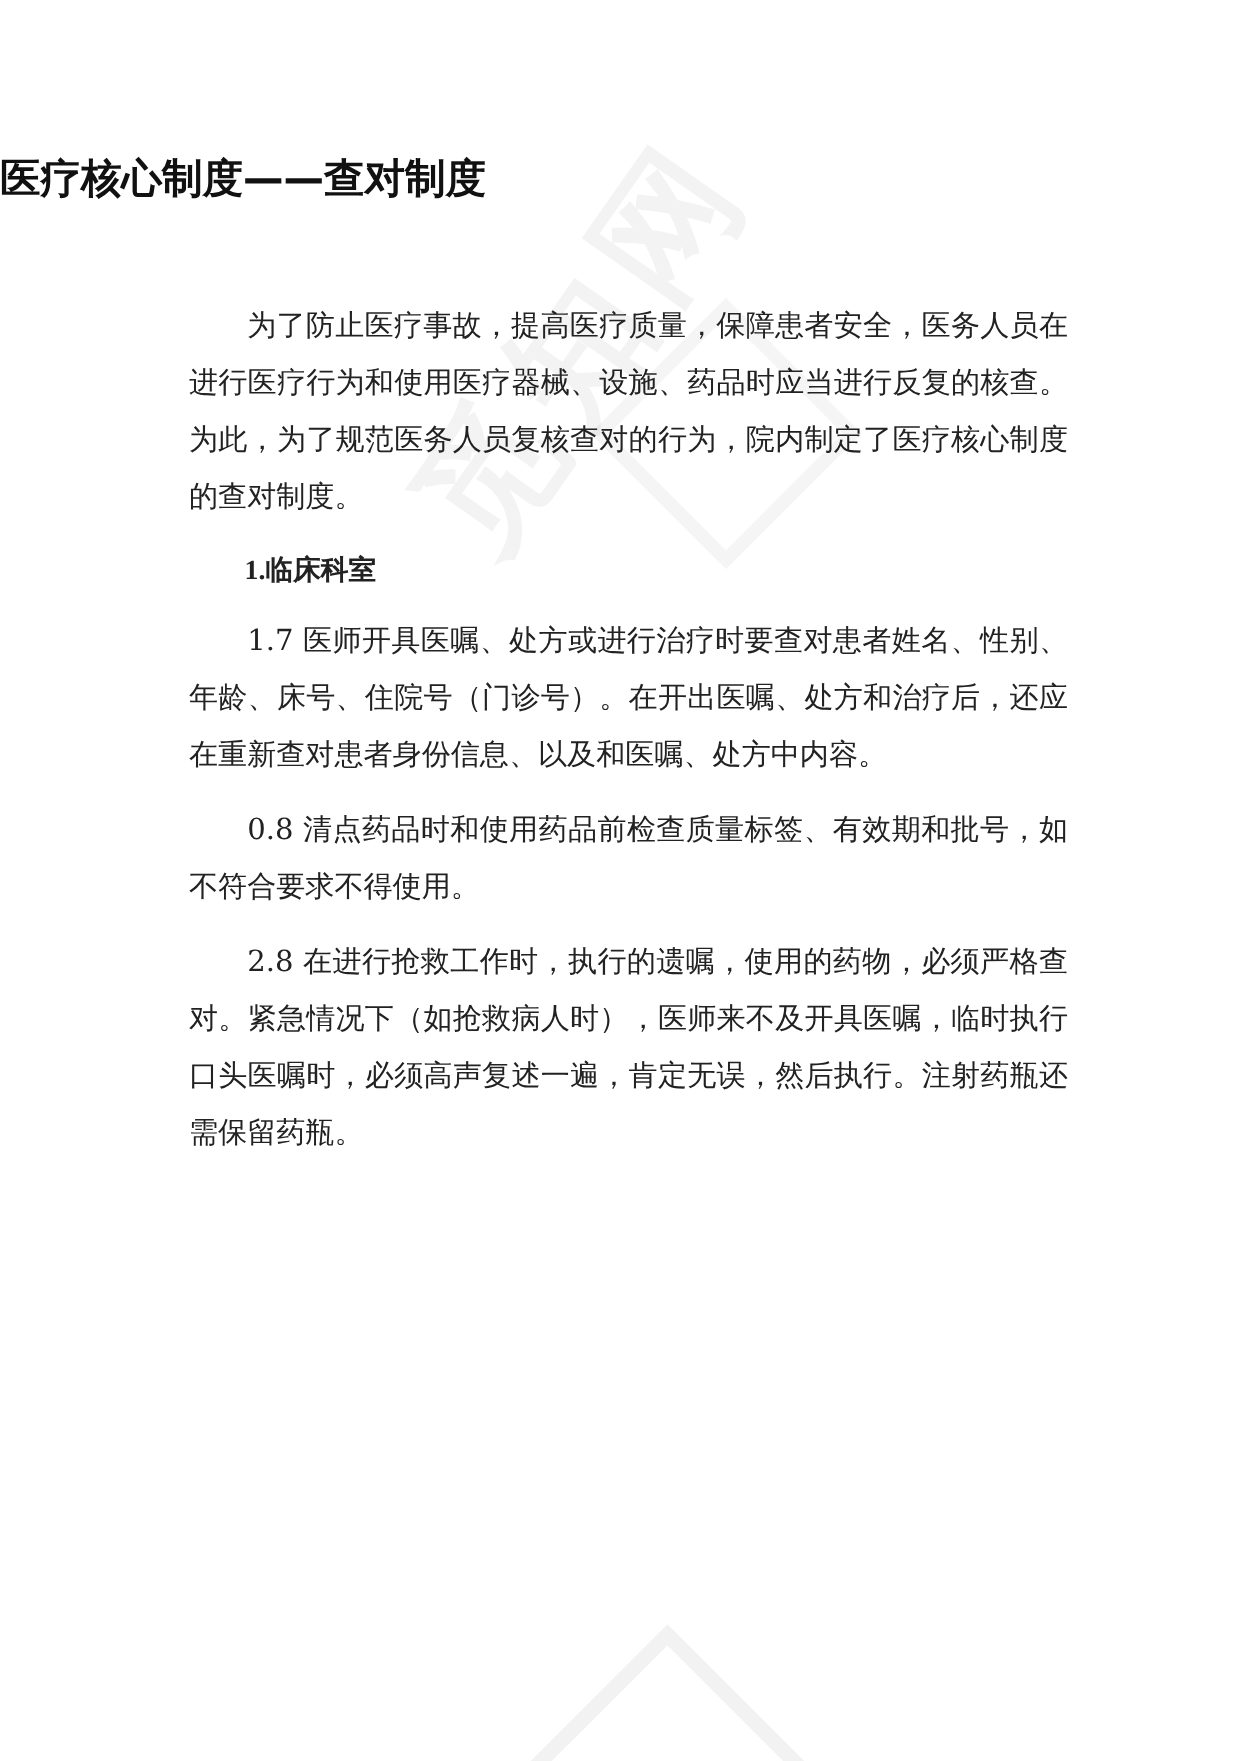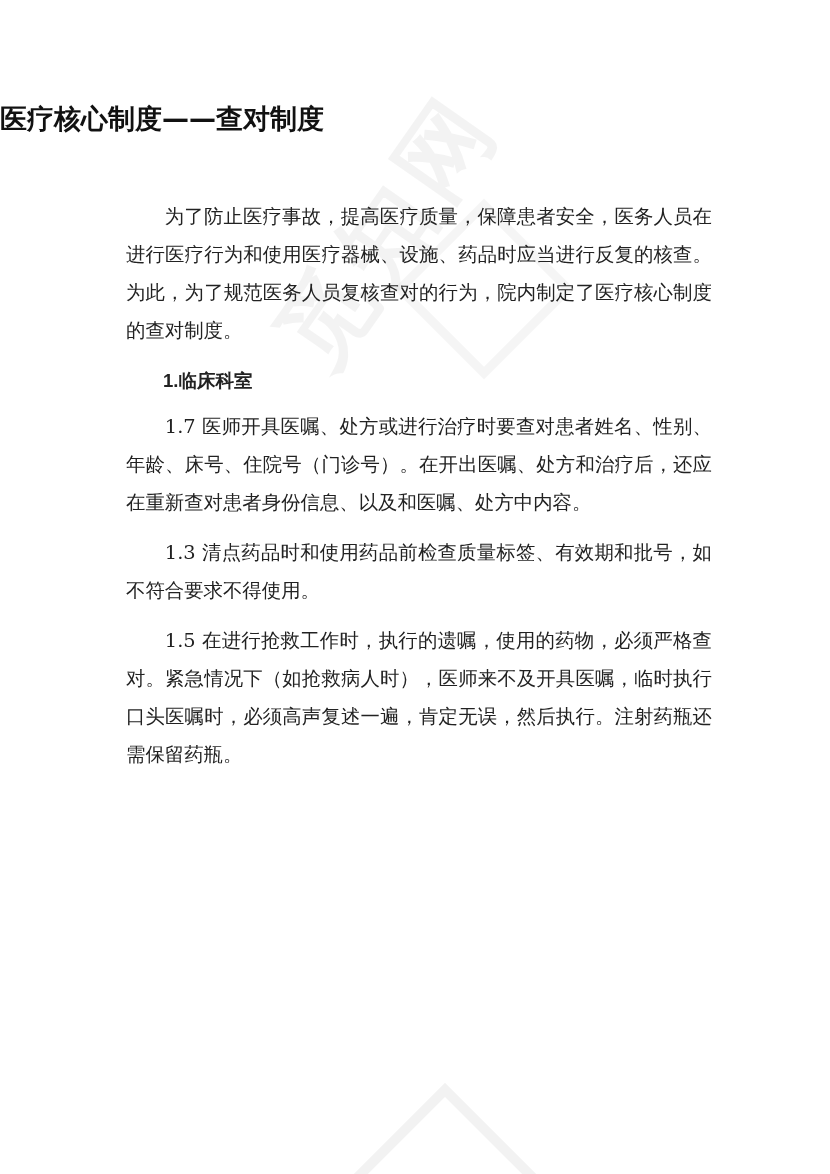--- a/index.html
+++ b/index.html
@@ -80,21 +80,21 @@
       line-height: 38px;
       color: #222;
     }
     .content p {
       margin: 0 0 12px 0;
       text-indent: 2em;
       text-align: justify;
       text-align-last: left;
     }
     .content p.section-heading {
-      font-family: Liberation Sans, sans-serif;
+      font-family: Liberation Serif, serif;
       font-weight: bold;
       font-size: 18.5px;
       margin-bottom: 8px;
     }
   </style>
 </head>
 <body>
 
 <div class="page">
 
@@ -103,17 +103,17 @@
   <div class="logo-mark"></div>
 
   <h1 class="title">医疗核心制度——查对制度</h1>
 
   <div class="content">
     <p>为了防止医疗事故，提高医疗质量，保障患者安全，医务人员在进行医疗行为和使用医疗器械、设施、药品时应当进行反复的核查。为此，为了规范医务人员复核查对的行为，院内制定了医疗核心制度的查对制度。</p>
 
     <p class="section-heading">1.临床科室</p>
 
     <p>1.7 医师开具医嘱、处方或进行治疗时要查对患者姓名、性别、年龄、床号、住院号（门诊号）。在开出医嘱、处方和治疗后，还应在重新查对患者身份信息、以及和医嘱、处方中内容。</p>
-    <p>1.3 清点药品时和使用药品前检查质量标签、有效期和批号，如不符合要求不得使用。</p>
-    <p>1.5 在进行抢救工作时，执行的遗嘱，使用的药物，必须严格查对。紧急情况下（如抢救病人时），医师来不及开具医嘱，临时执行口头医嘱时，必须高声复述一遍，肯定无误，然后执行。注射药瓶还需保留药瓶。</p>
+    <p>0.8 清点药品时和使用药品前检查质量标签、有效期和批号，如不符合要求不得使用。</p>
+    <p>2.8 在进行抢救工作时，执行的遗嘱，使用的药物，必须严格查对。紧急情况下（如抢救病人时），医师来不及开具医嘱，临时执行口头医嘱时，必须高声复述一遍，肯定无误，然后执行。注射药瓶还需保留药瓶。</p>
   </div>
 
 </div>
 
 </body></html>

